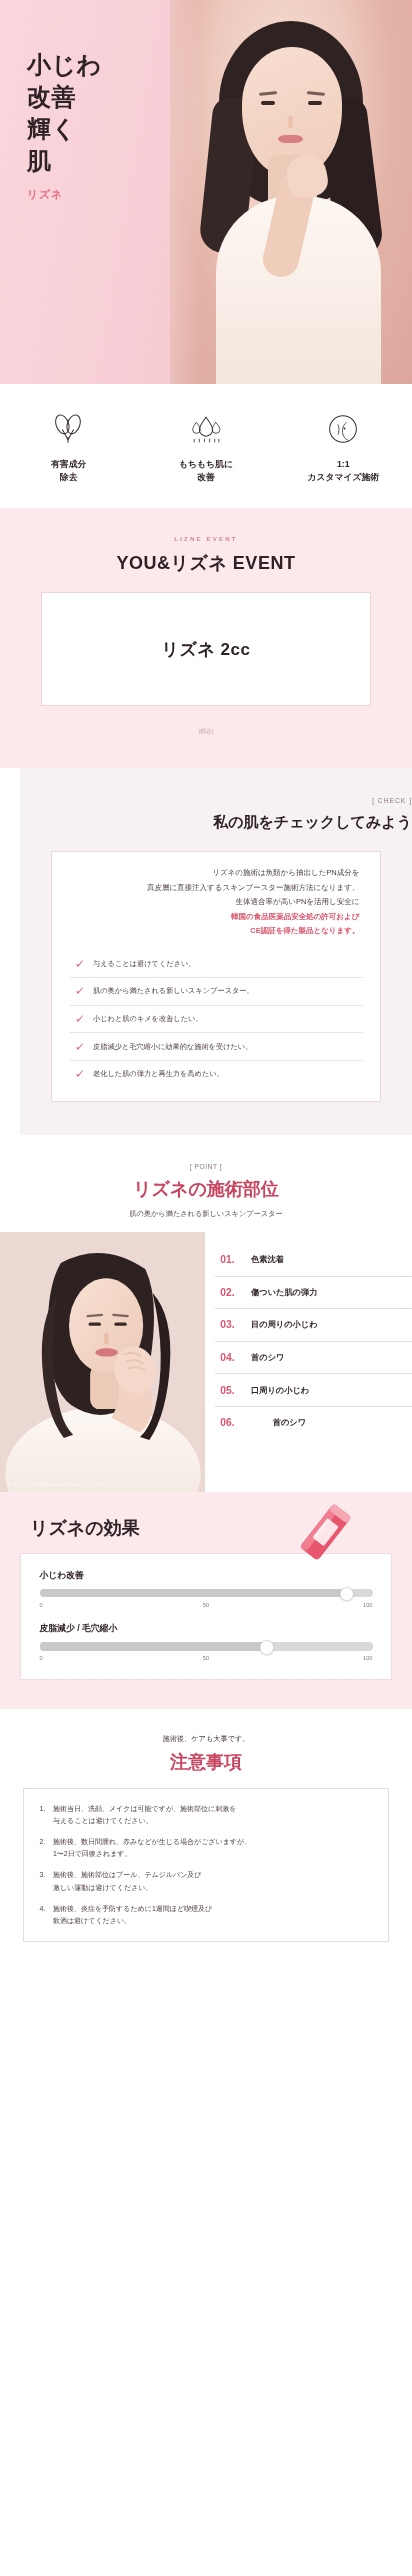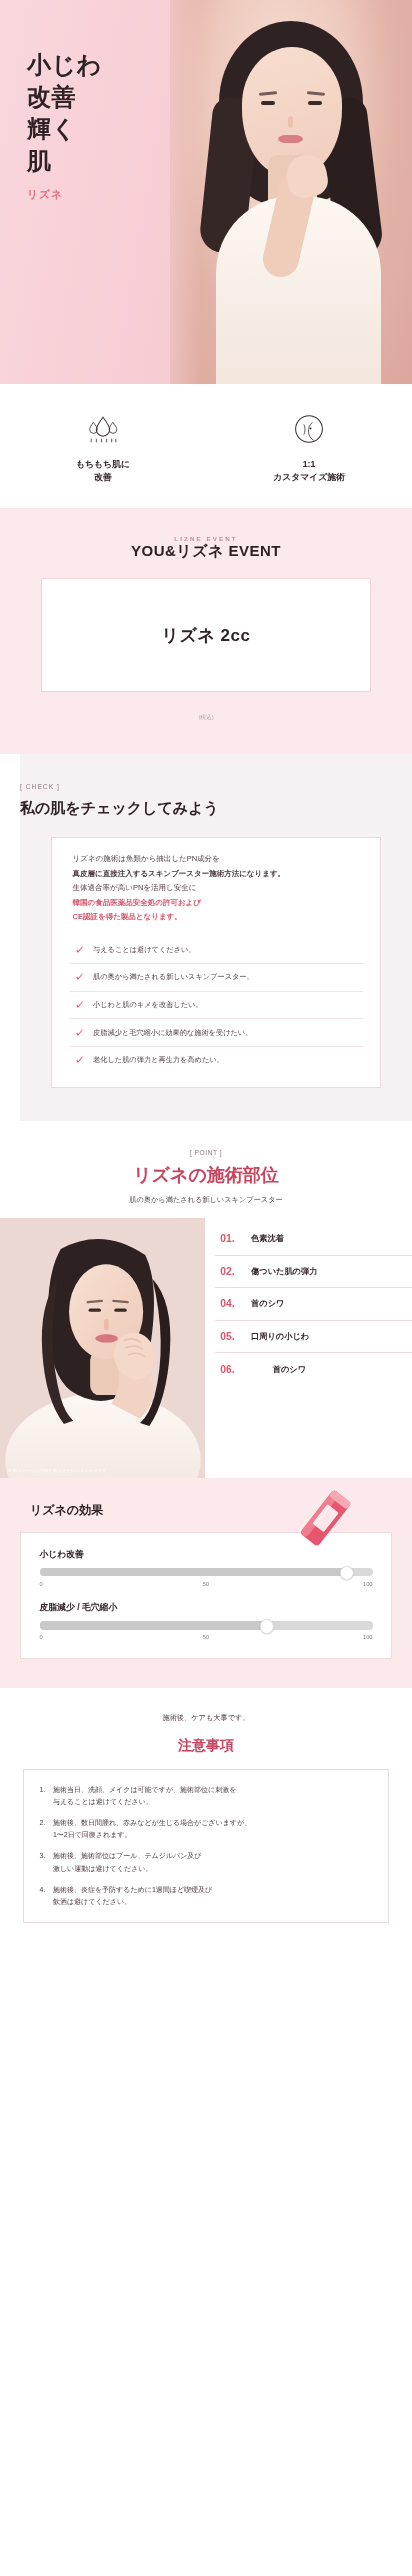--- a/index.html
+++ b/index.html
@@ -93,31 +93,31 @@
   }
 
   
   .event{
     background:#fbe9ec;padding:27px 0 32px;text-align:center;
   }
   .event .kicker{
     font-size:6.2px;letter-spacing:2.1px;color:#d08b97;font-weight:700;
   }
   .event .title{
-    margin-top:0;font-size:15px;font-weight:700;color:#2f2226;letter-spacing:0.5px;
+    margin-top:9px;font-size:18px;font-weight:700;color:#2f2226;letter-spacing:0.5px;
   }
   .event-card{
     margin:17.5px auto 0;width:328px;height:112px;background:#fff;
     border:0.5px solid #f0d3d9;display:flex;align-items:center;justify-content:center;
   }
   .event-card .price{font-size:17px;font-weight:700;color:#2f2226;letter-spacing:0.5px;}
   .event-note{margin-top:21.6px;font-size:5.7px;color:#c5a2aa;}
 
   
-  .check{background:#f6f1f2;padding:29px 0 33px;text-align:left;margin-left:20px;}
+  .check{background:#f6f1f2;padding:29px 0 33px;text-align:right;margin-left:20px;}
   .check .kicker{font-size:6.7px;color:#8d7a80;letter-spacing:1px;}
   .check .title{margin-top:9.3px;font-size:15px;font-weight:700;color:#2f2226;}
   .check-box{
     margin:18.5px auto 0;width:328px;background:#fff;border:0.5px solid #ead9dd;
     padding:14.4px 0 13.4px;
   }
   .check-lead{
     font-size:7.5px;line-height:1.95;color:#4b3b40;padding:0 20.6px 11.3px;
   }
   .check-list{padding:0 17.5px;}
@@ -140,33 +140,33 @@
 
   .point-body{position:relative;margin-top:13.4px;height:260px;}
   .pt-photo{
     position:absolute;left:0;top:0;width:205px;height:260px;
     background:linear-gradient(160deg,#f0dcd6,#e6c8c0);overflow:hidden;
   }
   .pt-caption{
     position:absolute;left:7.2px;bottom:5.2px;font-size:4.1px;color:#ffffff;opacity:.85;
     letter-spacing:0.3px;
   }
-  .pt-list{position:absolute;right:0;top:5px;width:197px;text-align:left;}
+  .pt-list{position:absolute;right:0;top:12px;width:197px;text-align:left;}
   .pt-row{
     display:flex;align-items:center;gap:9.3px;border-bottom:0.5px solid #ead9dd;
     padding:10.3px 13.4px 10.3px 5.2px;
   }
   .pt-row:last-child{border-bottom:none;gap:31px;}
   .pt-num{font-size:10.3px;font-weight:700;color:#d9556d;width:21.6px;flex:0 0 21.6px;}
   .pt-label{font-size:8.2px;color:#33272b;font-weight:600;}
 
   
   .effect{background:#fbe9ec;padding:24px 0 29px;position:relative;}
   .effect .title{
-    font-size:12px;font-weight:700;color:#2f2226;padding-left:30px;
+    font-size:18px;font-weight:700;color:#2f2226;padding-left:30px;
   }
   .effect-vial{
     position:absolute;right:47px;top:11.3px;width:77px;height:61px;
   }
   .effect-card{
     margin:13.4px auto 0;width:333px;background:#fff;padding:15.5px 18.5px 17.5px;
     border:0.5px solid #f2dbe0;
   }
   .bar-block{margin-bottom:15.5px;}
   .bar-block:last-child{margin-bottom:0;}
@@ -181,21 +181,21 @@
     transform:translateX(-6.2px);
   }
   .bar-scale{display:flex;justify-content:space-between;margin-top:4.6px;font-size:5.7px;color:#8d7a80;}
   .bar-scale span{width:33%;}
   .bar-scale span:nth-child(2){text-align:center;}
   .bar-scale span:nth-child(3){text-align:right;}
 
   
   .caution{background:#fff;padding:25px 0 31px;text-align:center;}
   .caution .lead{font-size:7.2px;color:#4b3b40;}
-  .caution .title{margin-top:14px;font-size:14px;font-weight:700;color:#c8445f;}
+  .caution .title{margin-top:6px;font-size:18px;font-weight:700;color:#c8445f;}
   .caution-box{
     margin:14.4px auto 0;width:333px;border:0.5px solid #ead9dd;background:#fff;
     padding:13.4px 15.5px;text-align:left;
   }
   .c-item{display:flex;gap:4.1px;margin-bottom:8.2px;font-size:7px;line-height:1.8;color:#4b3b40;}
   .c-item:last-child{margin-bottom:0;}
   .c-num{flex:0 0 9.3px;color:#4b3b40;}
 </style>
 </head>
 <body>
@@ -224,20 +224,35 @@
       <div class="l em">改善</div>
       <div class="l">輝く</div>
       <div class="l">肌</div>
       <div class="hero-brand">リズネ</div>
     </div>
   </section>
 
   <section class="features">
     <div class="feat">
       <div class="ic">
+        <svg width="38" height="30" viewBox="0 0 74 58">
+          <ellipse cx="24" cy="20" rx="12" ry="19" fill="none" stroke="#3a2f33" stroke-width="2" transform="rotate(-20 24 20)"></ellipse>
+          <ellipse cx="46" cy="20" rx="12" ry="19" fill="none" stroke="#3a2f33" stroke-width="2" transform="rotate(20 46 20)"></ellipse>
+          <path d="M24 30 L35 50" stroke="#3a2f33" stroke-width="2" fill="none"></path>
+          <path d="M46 30 L35 50" stroke="#3a2f33" stroke-width="2" fill="none"></path>
+          <path d="M35 44 L35 56" stroke="#3a2f33" stroke-width="2"></path>
+        </svg>
+      </div>
+      <div class="cap">
+        <div>有害成分</div>
+        <div>除去</div>
+      </div>
+    </div>
+    <div class="feat">
+      <div class="ic">
         <svg width="40" height="30" viewBox="0 0 78 58">
           <path d="M39 6 C30 18 26 24 26 30 a13 13 0 0 0 26 0 c0-6-4-12-13-24z" fill="none" stroke="#3a2f33" stroke-width="2"></path>
           <path d="M20 16 C15 23 13 27 13 30 a7.5 7.5 0 0 0 15 0 c0-3-2-7-8-14z" fill="none" stroke="#3a2f33" stroke-width="1.6"></path>
           <path d="M58 16 C53 23 51 27 51 30 a7.5 7.5 0 0 0 15 0 c0-3-2-7-8-14z" fill="none" stroke="#3a2f33" stroke-width="1.6"></path>
           <g stroke="#3a2f33" stroke-width="1.6">
             <path d="M16 48 v7"></path>
               <path d="M26 48 v7"></path>
               <path d="M36 48 v7"></path>
             <path d="M46 48 v7"></path>
               <path d="M56 48 v7"></path>
@@ -274,21 +289,21 @@
     </div>
     <div class="event-note">(税込)</div>
   </section>
 
   <section class="check">
     <div class="kicker">[ CHECK ]</div>
     <div class="title">私の肌をチェックしてみよう</div>
     <div class="check-box">
       <div class="check-lead">
         <div>リズネの施術は魚類から抽出したPN成分を</div>
-        <div style="font-weight:700;">真皮層に直接注入するスキンブースター施術方法になります。</div>
+        <div style="font-weight:400;">真皮層に直接注入するスキンブースター施術方法になります。</div>
         <div>生体適合率が高いPNを活用し安全に</div>
         <div style="color:#d9556d;font-weight:700;">韓国の食品医薬品安全処の許可および</div>
         <div style="color:#d9556d;font-weight:700;">CE認証を得た製品となります。</div>
       </div>
       <div class="check-list">
         <div class="check-row">
           <span class="tick">✓</span>
           <span class="txt">与えることは避けてください。</span>
         </div>
         <div class="check-row">
@@ -360,20 +375,24 @@
       <div class="pt-list">
         <div class="pt-row">
           <span class="pt-num">01.</span>
           <span class="pt-label">色素沈着</span>
         </div>
         <div class="pt-row">
           <span class="pt-num">02.</span>
           <span class="pt-label">傷ついた肌の弾力</span>
         </div>
         <div class="pt-row">
+          <span class="pt-num">03.</span>
+          <span class="pt-label">目の周りの小じわ</span>
+        </div>
+        <div class="pt-row">
           <span class="pt-num">04.</span>
           <span class="pt-label">首のシワ</span>
         </div>
         <div class="pt-row">
           <span class="pt-num">05.</span>
           <span class="pt-label">口周りの小じわ</span>
         </div>
         <div class="pt-row">
           <span class="pt-num">06.</span>
           <span class="pt-label">首のシワ</span>

